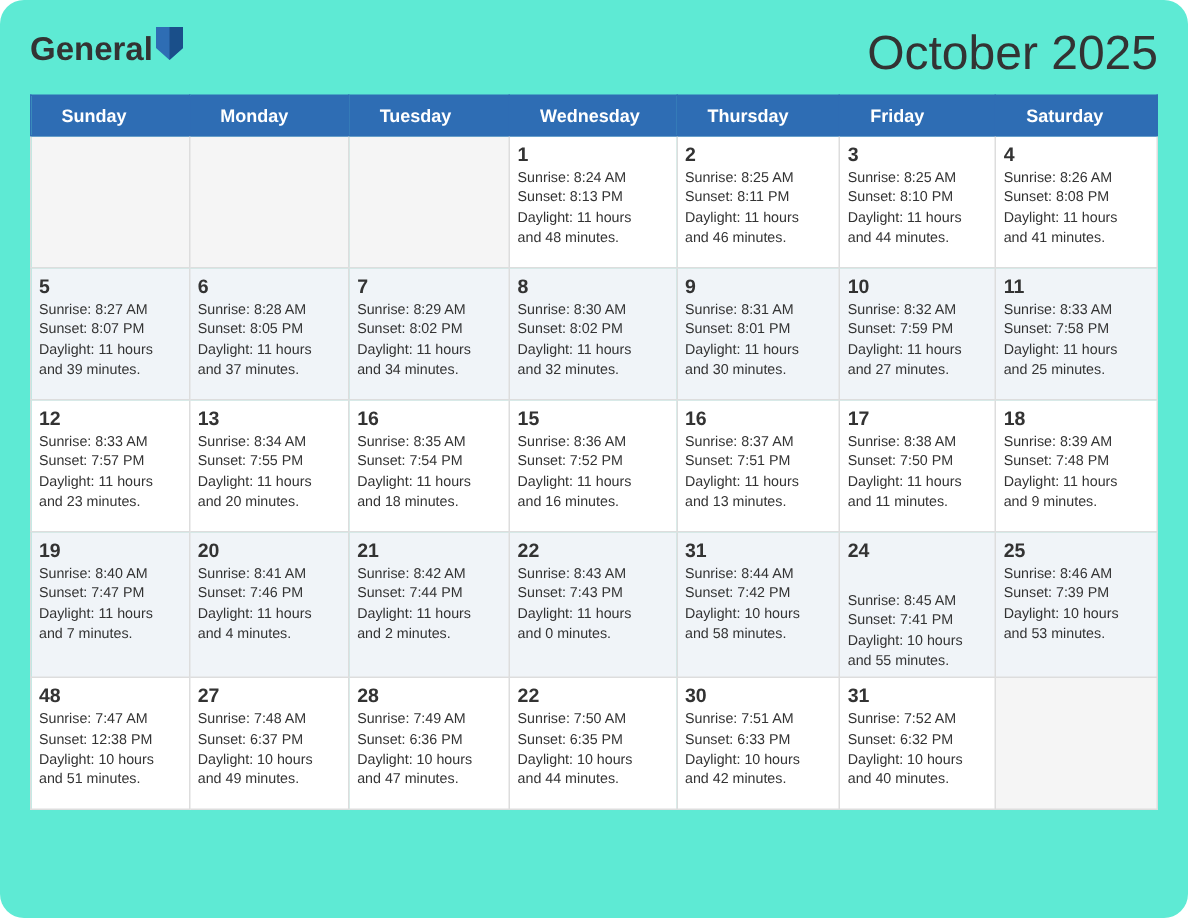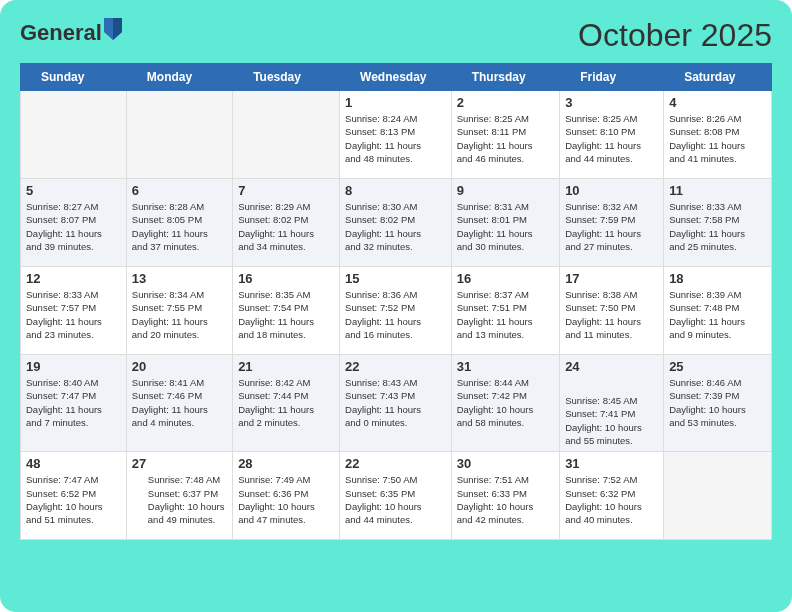--- a/index.html
+++ b/index.html
@@ -311,27 +311,27 @@
             <div class="day-info" style="white-space: pre-line;">Sunrise: 8:46 AM
 Sunset: 7:39 PM
 Daylight: 10 hours
 and 53 minutes.</div>
           </td>
         </tr>
         <tr>
           <td>
             <span class="day-number">48</span>
             <div class="day-info" style="white-space: pre-line;">Sunrise: 7:47 AM
-Sunset: 6:52 PM
+Sunset: 12:38 PM
 Daylight: 10 hours
 and 51 minutes.</div>
           </td>
           <td>
             <span class="day-number">27</span>
-            <div class="day-info" style="white-space: pre-line; margin-left: 16px;">Sunrise: 7:48 AM
+            <div class="day-info" style="white-space: pre-line;">Sunrise: 7:48 AM
 Sunset: 6:37 PM
 Daylight: 10 hours
 and 49 minutes.</div>
           </td>
           <td>
             <span class="day-number">28</span>
             <div class="day-info" style="white-space: pre-line;">Sunrise: 7:49 AM
 Sunset: 6:36 PM
 Daylight: 10 hours
 and 47 minutes.</div>

